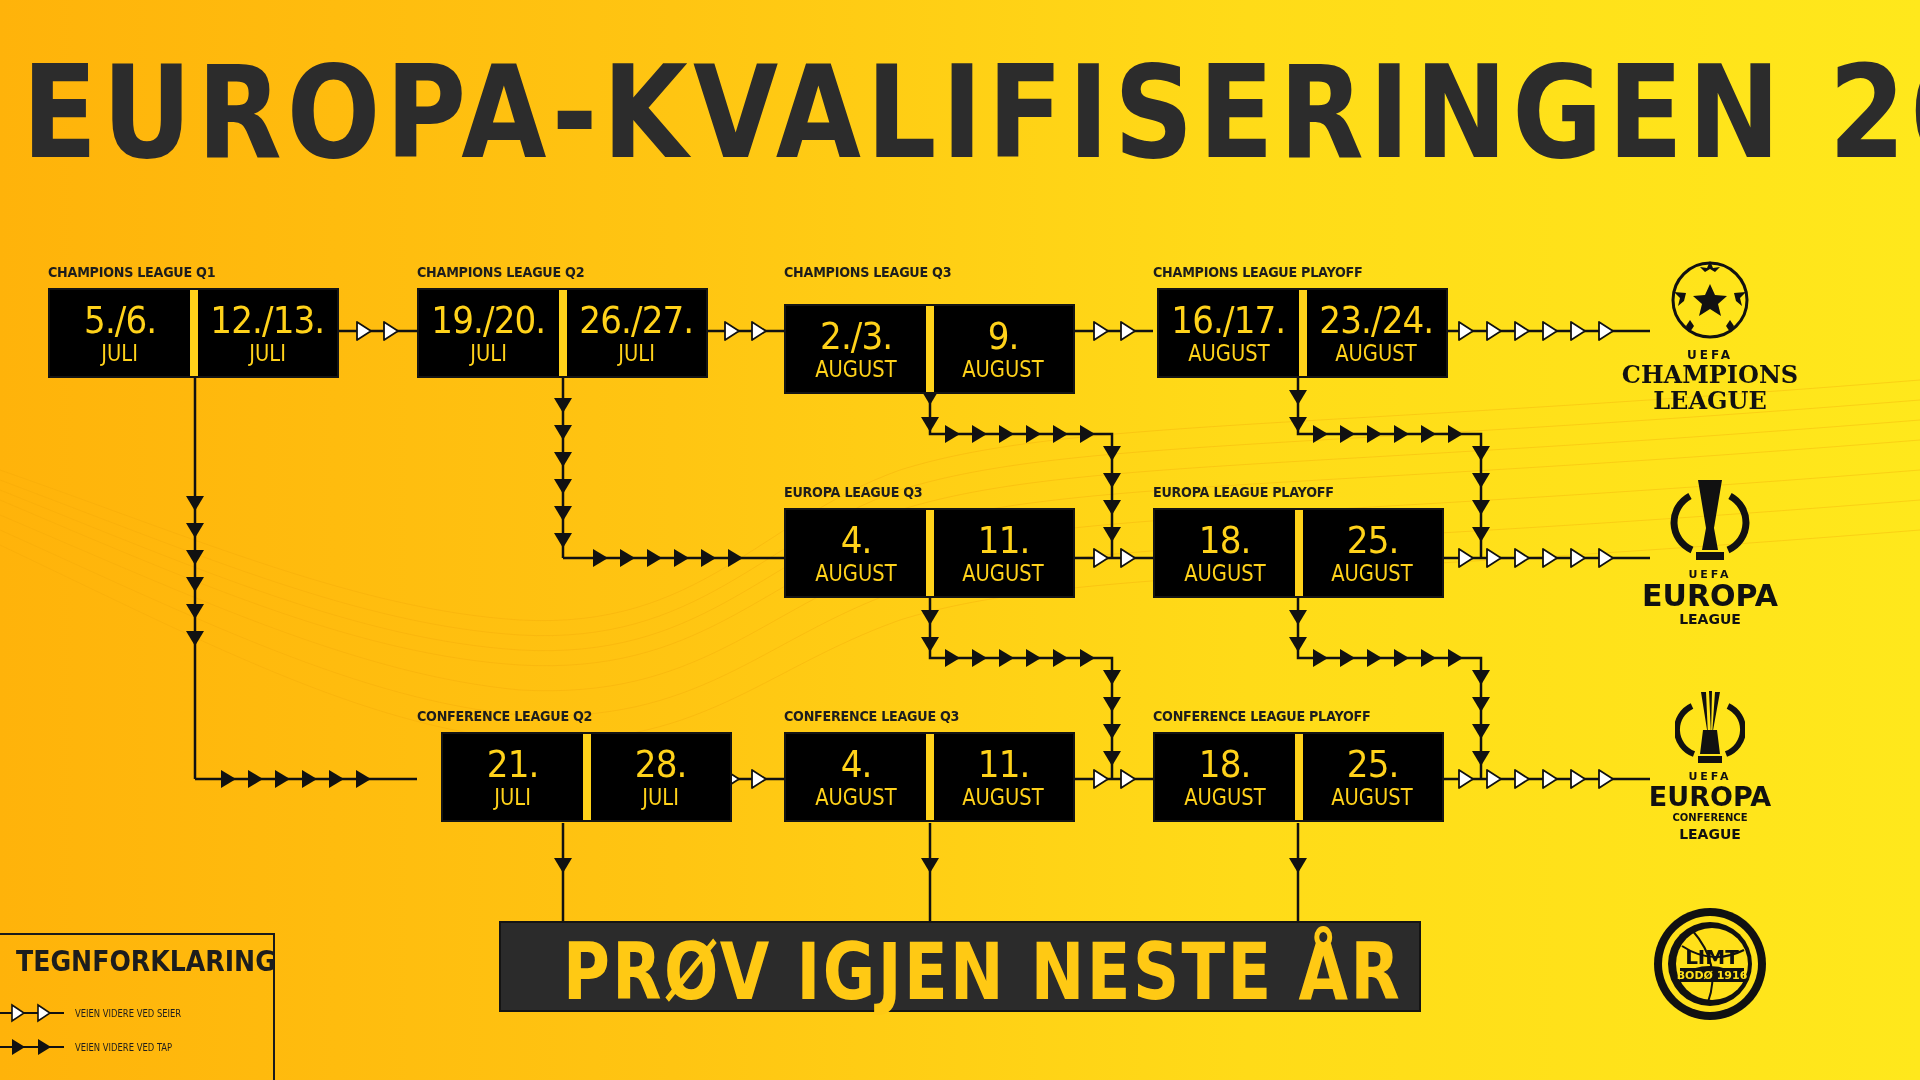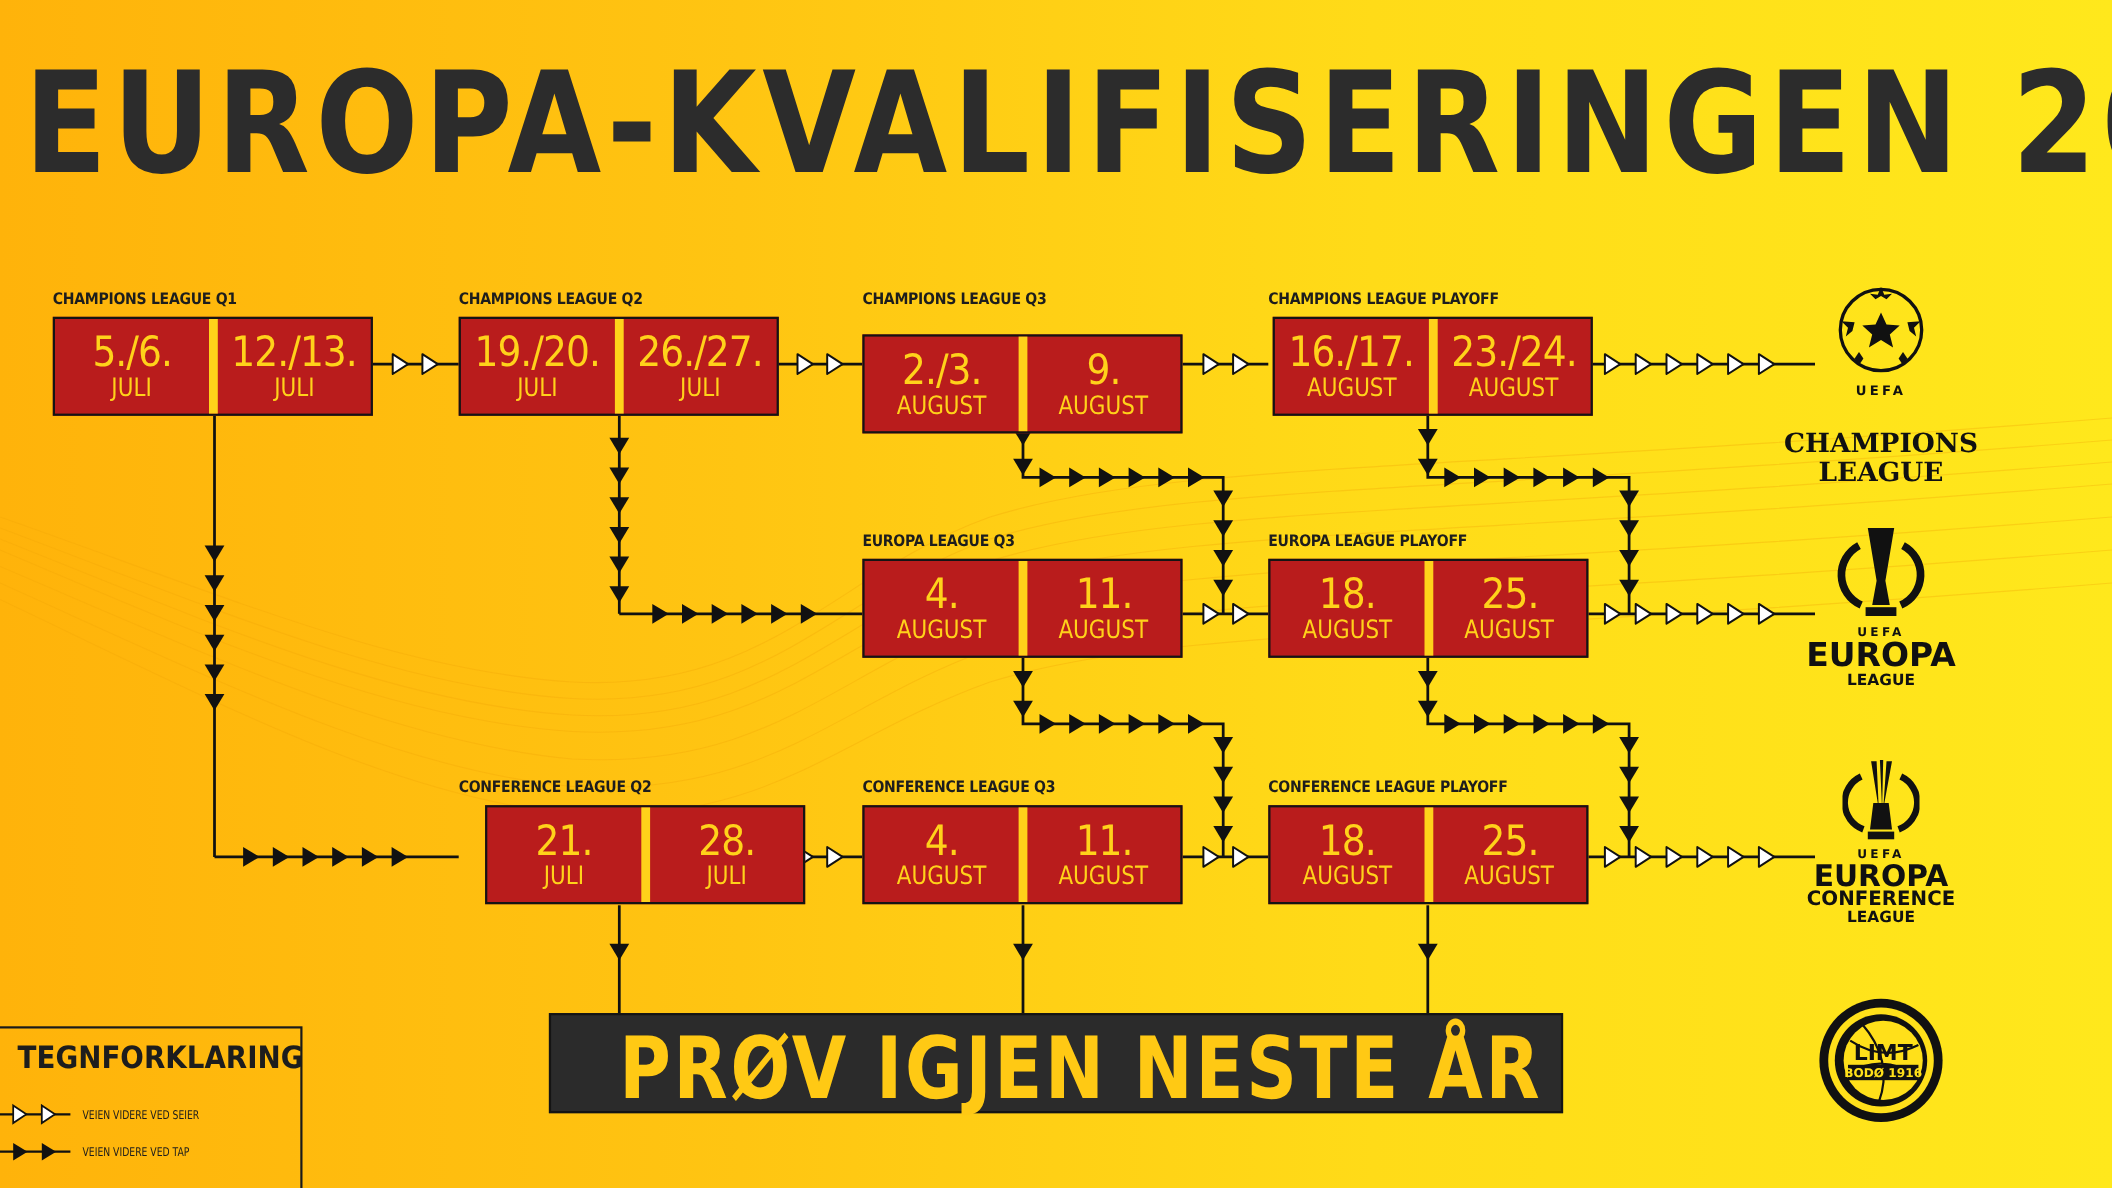--- a/index.html
+++ b/index.html
@@ -5,21 +5,21 @@
   html,body{margin:0;padding:0;}
   body{width:1920px;height:1080px;overflow:hidden;position:relative;
     background:linear-gradient(90deg,#FFB30A 0%,#FFC512 35%,#FFDB18 65%,#FFE81C 100%);
     font-family:"DejaVu Sans Condensed","DejaVu Sans",sans-serif;color:#2b2b2b;}
   .wave{position:absolute;left:0;top:0;width:1920px;height:1080px;pointer-events:none;}
   .title{position:absolute;left:22px;top:48px;width:1880px;font-family:"DejaVu Sans",sans-serif;
     font-weight:bold;font-size:128px;letter-spacing:6px;color:#2c2c2c;line-height:130px;
     transform:scaleX(0.86);transform-origin:left top;white-space:nowrap;}
   .stage-label{position:absolute;font-family:"DejaVu Sans",sans-serif;font-weight:bold;font-size:14.5px;
     color:#1d1d1d;letter-spacing:-0.3px;white-space:nowrap;transform:scaleX(0.88);transform-origin:left top;}
-  .stage{position:absolute;width:291px;height:90px;background:#b91c1c;border:2px solid #141414;box-sizing:border-box;display:flex;}
+  .stage{position:absolute;width:291px;height:90px;background:#000000;border:2px solid #141414;box-sizing:border-box;display:flex;}
   .leg{flex:1;display:flex;flex-direction:column;align-items:center;justify-content:center;color:#FFD21A;}
   .leg .d{font-size:38px;line-height:40px;font-family:"DejaVu Sans",sans-serif;letter-spacing:-1px;transform:scaleX(0.9);}
   .leg .m{font-size:23px;line-height:26px;font-family:"DejaVu Sans",sans-serif;transform:scaleX(0.85);}
   .divider{width:8px;background:#FFD21A;}
   svg.lines{position:absolute;left:0;top:0;width:1920px;height:1080px;}
   .logo{position:absolute;text-align:center;color:#111;font-family:"DejaVu Sans",sans-serif;font-weight:bold;}
   .bottom{position:absolute;left:499px;top:921px;width:922px;height:91px;background:#2b2b2b;border:2px solid #141414;box-sizing:border-box;}
   .bottom span{position:absolute;left:62px;top:4px;font-family:"DejaVu Sans",sans-serif;font-weight:bold;
     font-size:78px;letter-spacing:3px;color:#FFC914;transform:scaleX(0.82);transform-origin:left top;white-space:nowrap;}
   .legend{position:absolute;left:-4px;top:933px;width:279px;height:150px;border:2px solid #1a1a1a;box-sizing:border-box;}
@@ -322,21 +322,21 @@
     <g fill="#111">
       <path d="M42 26 L47 37 L59 38 L50 46 L53 58 L42 51 L31 58 L34 46 L25 38 L37 37 Z"></path>
       <path d="M42 3 L45 10 L52 9 L47 14 L42 11 L37 14 L32 9 L39 10 Z"></path>
       <path d="M78 34 L72 40 L74 48 L68 43 L66 35 Z"></path>
       <path d="M6 34 L12 40 L10 48 L16 43 L18 35 Z"></path>
       <path d="M62 74 L58 68 L62 62 L66 68 Z"></path>
       <path d="M22 74 L26 68 L22 62 L18 68 Z"></path>
     </g>
   </svg>
   <div style="font-size:12px;letter-spacing:3px;margin-top:2px;">UEFA</div>
-  <div style="font-family:'DejaVu Serif',serif;font-size:24px;line-height:26px;margin-top:28px;">CHAMPIONS</div>
+  <div style="font-family:'DejaVu Serif',serif;font-size:24px;line-height:26px;">CHAMPIONS</div>
   <div style="font-family:'DejaVu Serif',serif;font-size:24px;line-height:26px;">LEAGUE</div>
 </div>
 
 <div class="logo" style="left:1620px;top:478px;width:180px;">
   <svg width="80" height="86" viewBox="0 0 80 86">
     <path d="M20 18 A30 30 0 0 0 22 72" fill="none" stroke="#111" stroke-width="7"></path>
     <path d="M60 18 A30 30 0 0 1 58 72" fill="none" stroke="#111" stroke-width="7"></path>
     <path d="M28 2 L52 2 L44 50 L48 72 L32 72 L36 50 Z" fill="#111"></path>
     <rect x="26" y="74" width="28" height="8" fill="#111"></rect>
   </svg>
@@ -348,21 +348,21 @@
 <div class="logo" style="left:1620px;top:690px;width:180px;">
   <svg width="70" height="76" viewBox="0 0 70 76">
     <path d="M17 16 A26 26 0 0 0 19 64" fill="none" stroke="#111" stroke-width="6"></path>
     <path d="M53 16 A26 26 0 0 1 51 64" fill="none" stroke="#111" stroke-width="6"></path>
     <path d="M26 2 L31 2 L33 46 Z M34 1 L37 1 L36 46 Z M40 2 L45 2 L37 46 Z" fill="#111"></path>
     <path d="M28 40 L42 40 L45 64 L25 64 Z" fill="#111"></path>
     <rect x="23" y="66" width="24" height="7" fill="#111"></rect>
   </svg>
   <div style="font-size:11px;letter-spacing:3px;">UEFA</div>
   <div style="font-size:27px;line-height:27px;">EUROPA</div>
-  <div style="font-size:18px;line-height:16px;">CONFERENCE</div>
+  <div style="font-size:10px;line-height:16px;">CONFERENCE</div>
   <div style="font-size:14px;line-height:16px;">LEAGUE</div>
 </div>
 
 <div class="logo" style="left:1652px;top:906px;width:116px;height:116px;">
   <svg width="116" height="116" viewBox="0 0 116 116">
     <circle cx="58" cy="58" r="56" fill="#111"></circle>
     <circle cx="58" cy="58" r="48" fill="#FFE01A"></circle>
     <circle cx="58" cy="58" r="42" fill="#111"></circle>
     <circle cx="60" cy="58" r="36" fill="#FFE01A"></circle>
     <path d="M30 40 Q60 60 92 44 M28 70 Q60 50 94 74 M40 24 Q70 58 56 96" stroke="#111" stroke-width="2" fill="none"></path>

